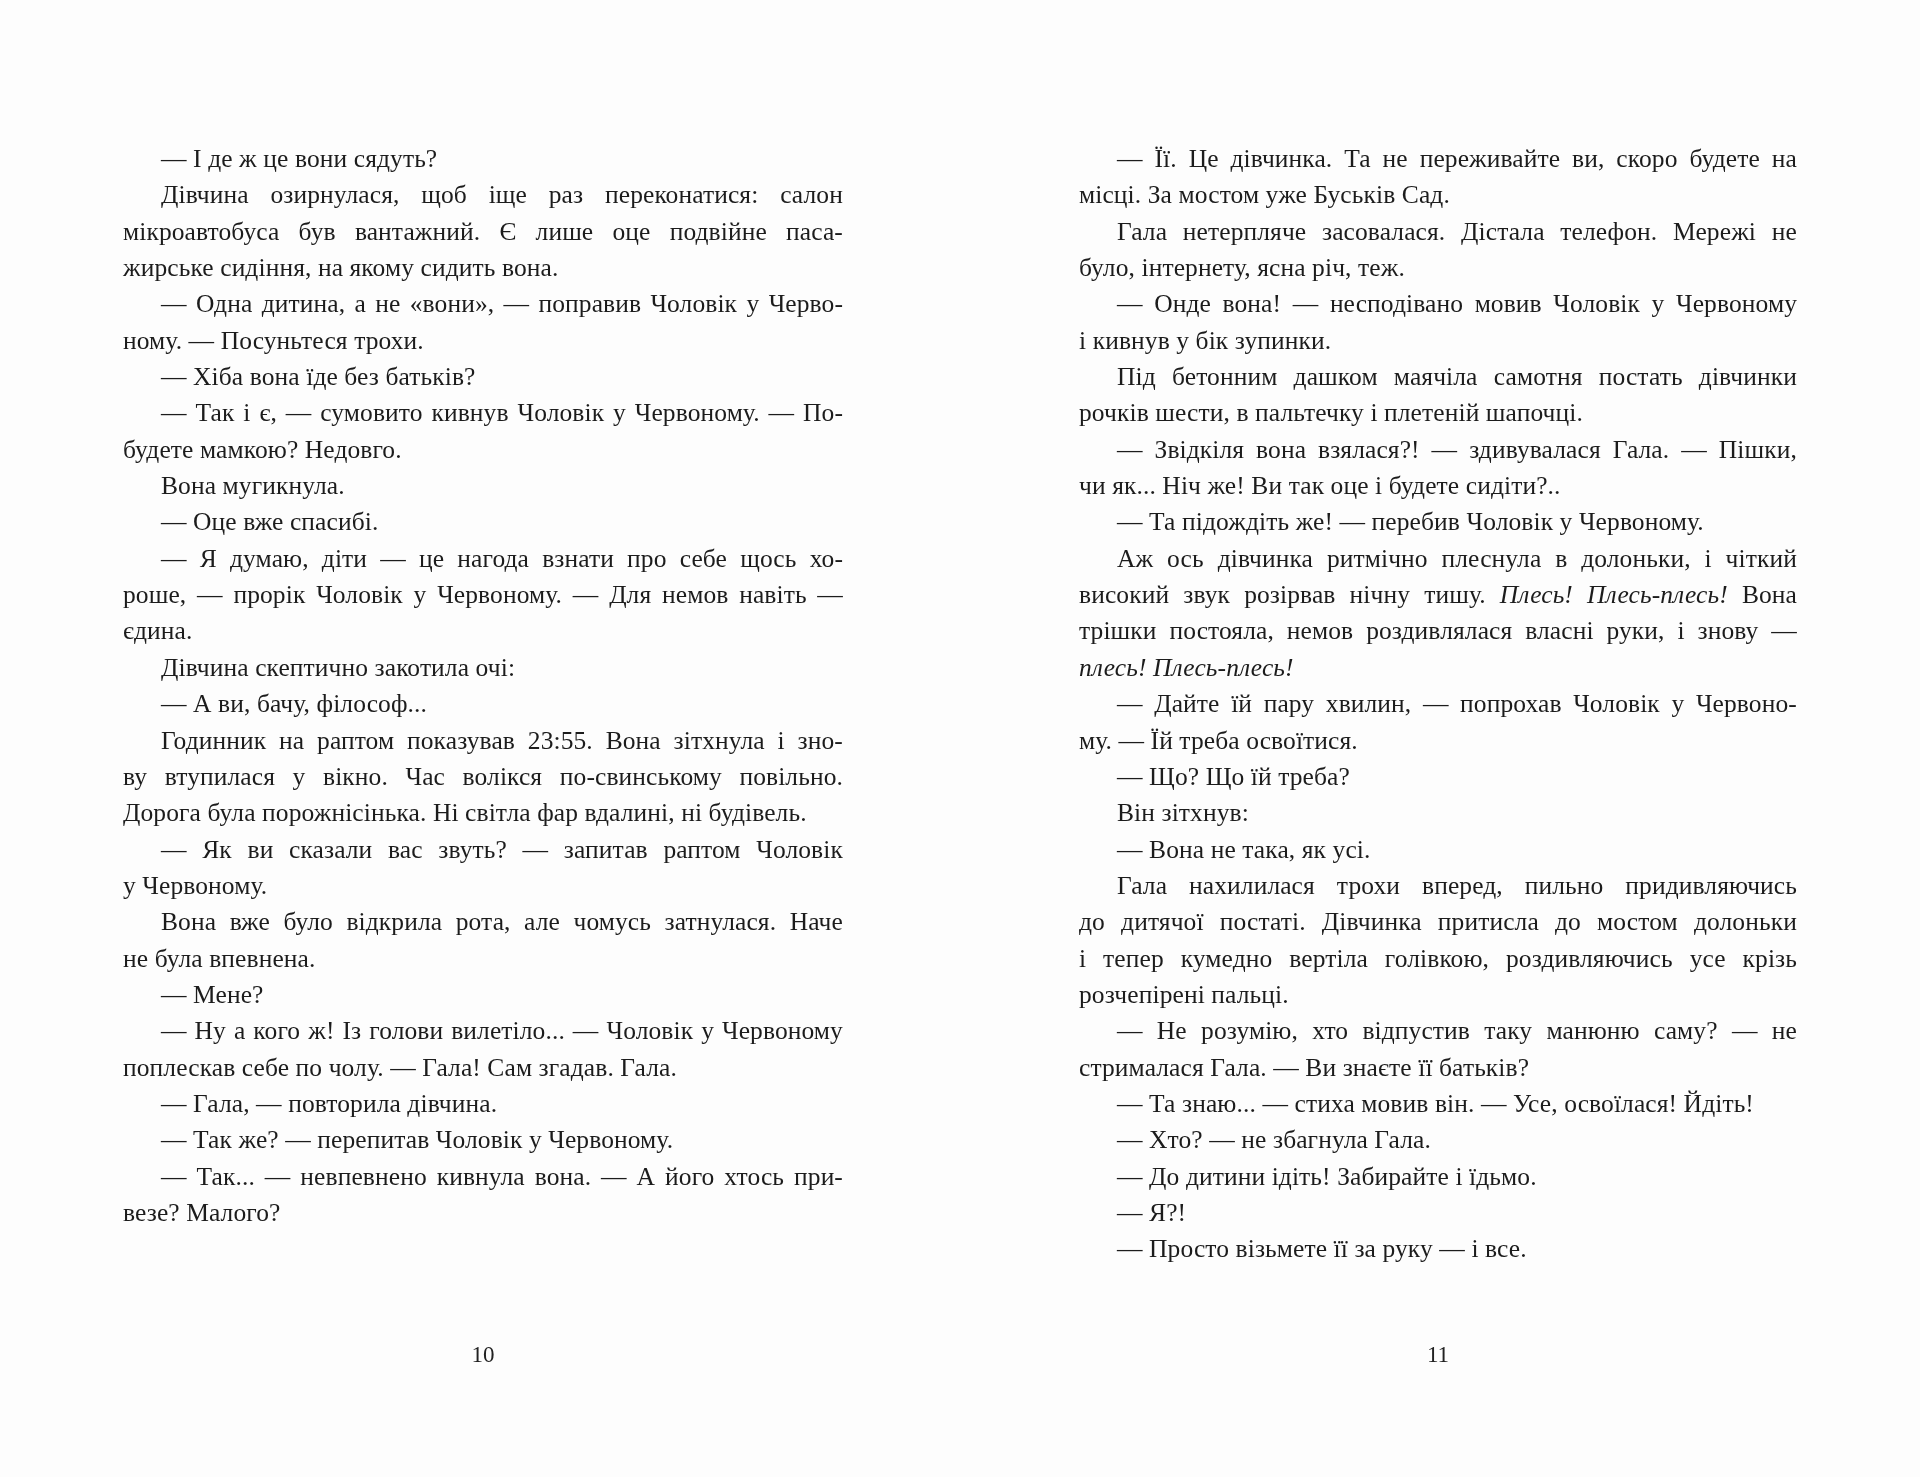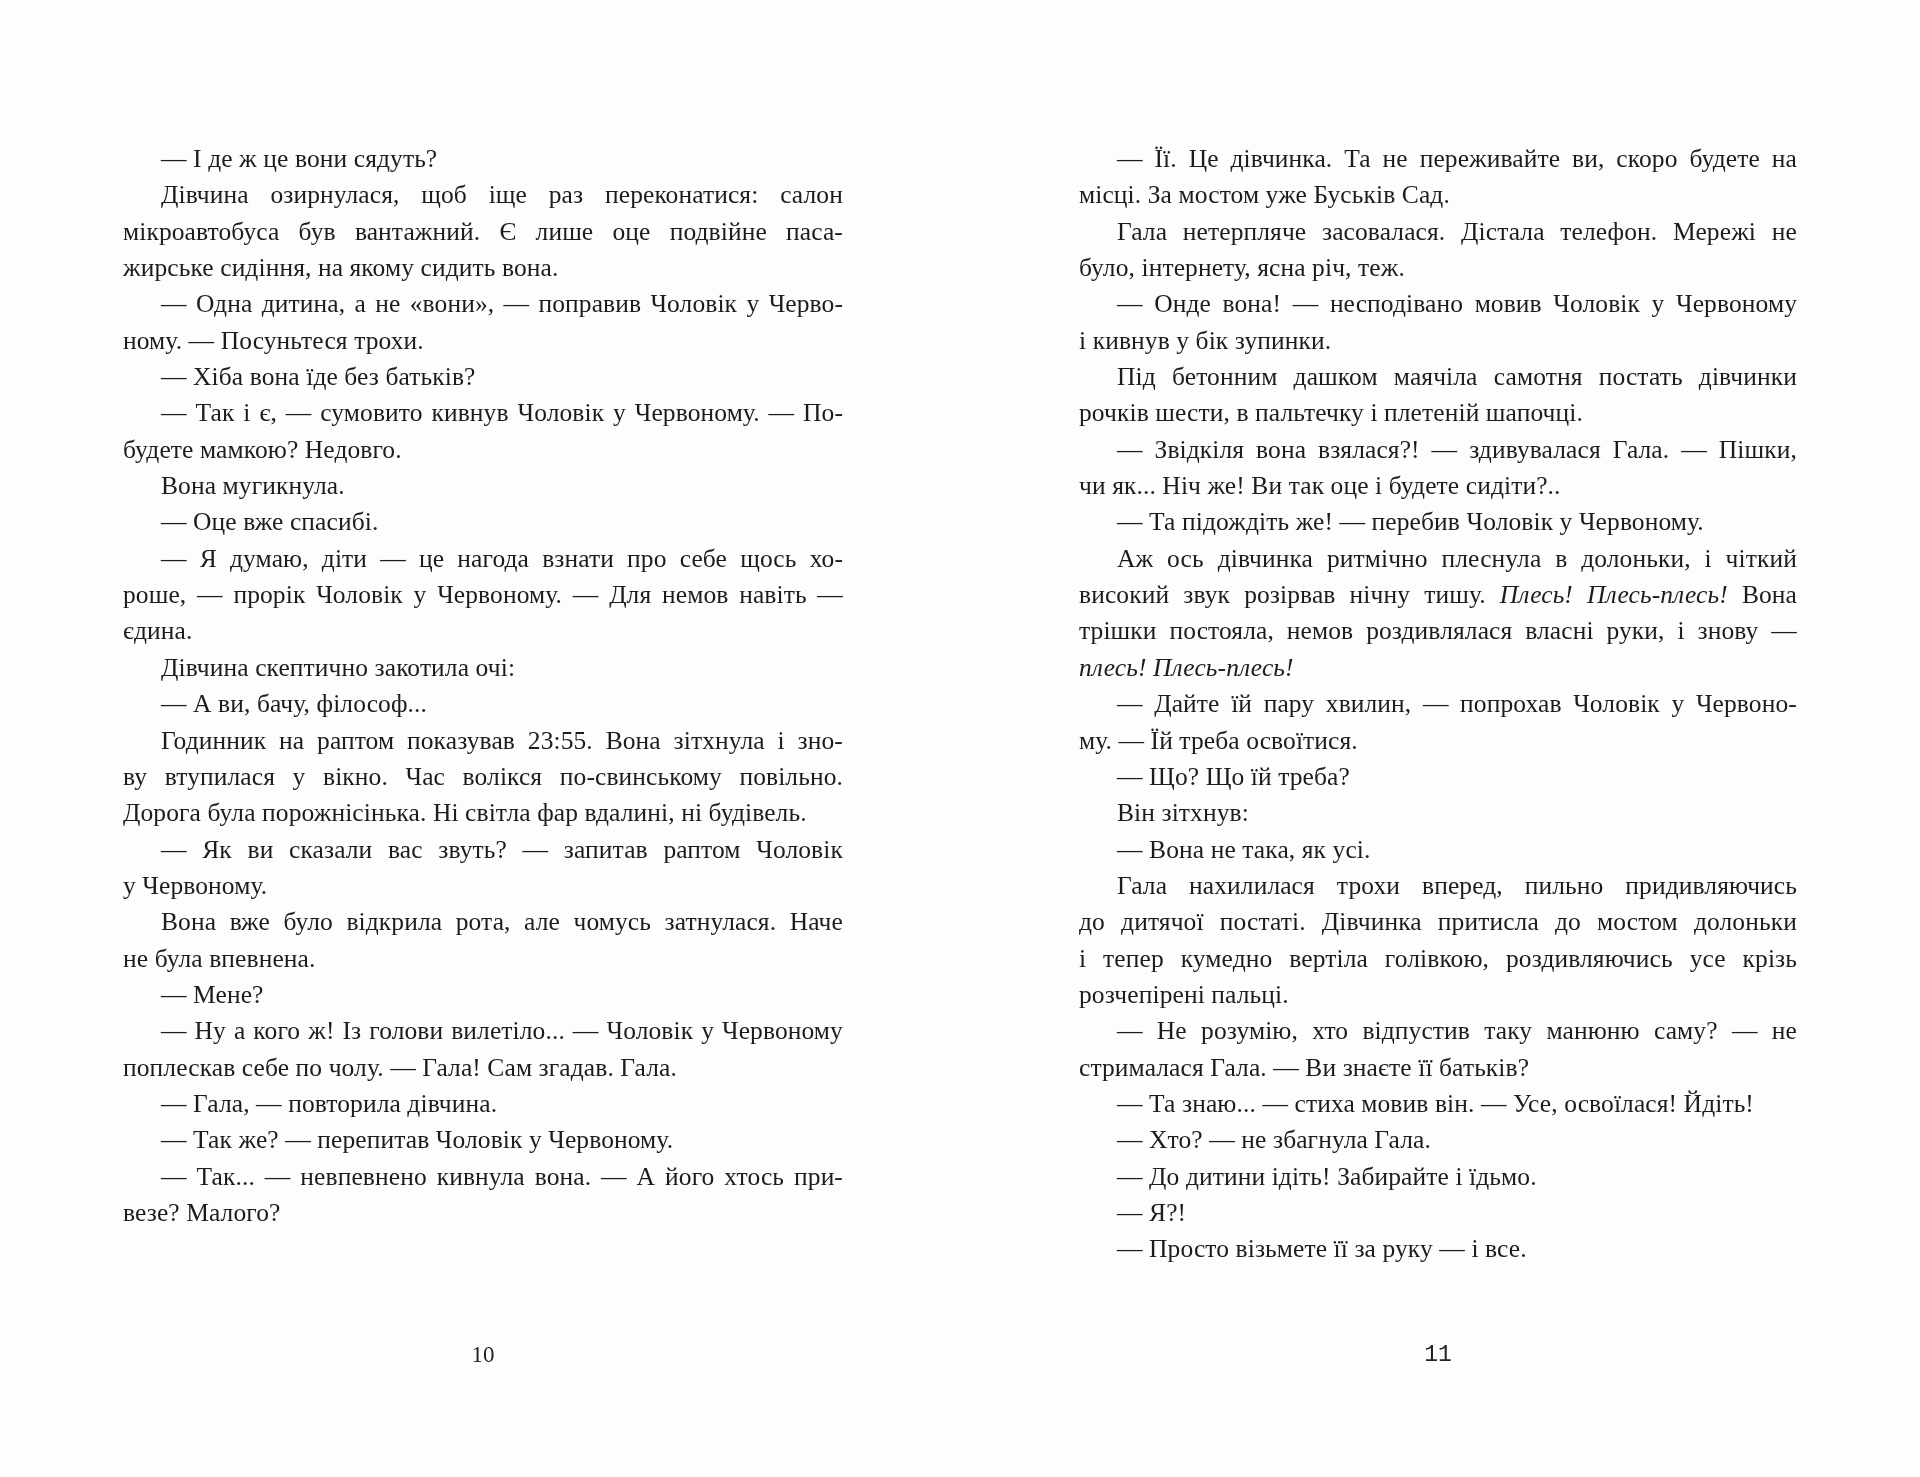--- a/index.html
+++ b/index.html
@@ -43,21 +43,21 @@
 
   .folio {
     position: absolute;
     top: 1341px;
     text-align: center;
     font-size: 23px;
     line-height: 28px;
     color: #222;
   }
   .folio.left  { left: 123px;  width: 720px; }
-  .folio.right { left: 1079px; width: 718px; font-family: Liberation Mono, monospace; }
+  .folio.right { left: 1079px; width: 718px; }
 </style>
 </head>
 <body>
 
 <div class="spread">
 
   <div class="page-column left">
     <div>
         <div class="line indent"><span>— І де ж це вони сядуть?</span></div>
         <div class="line indent justify">

